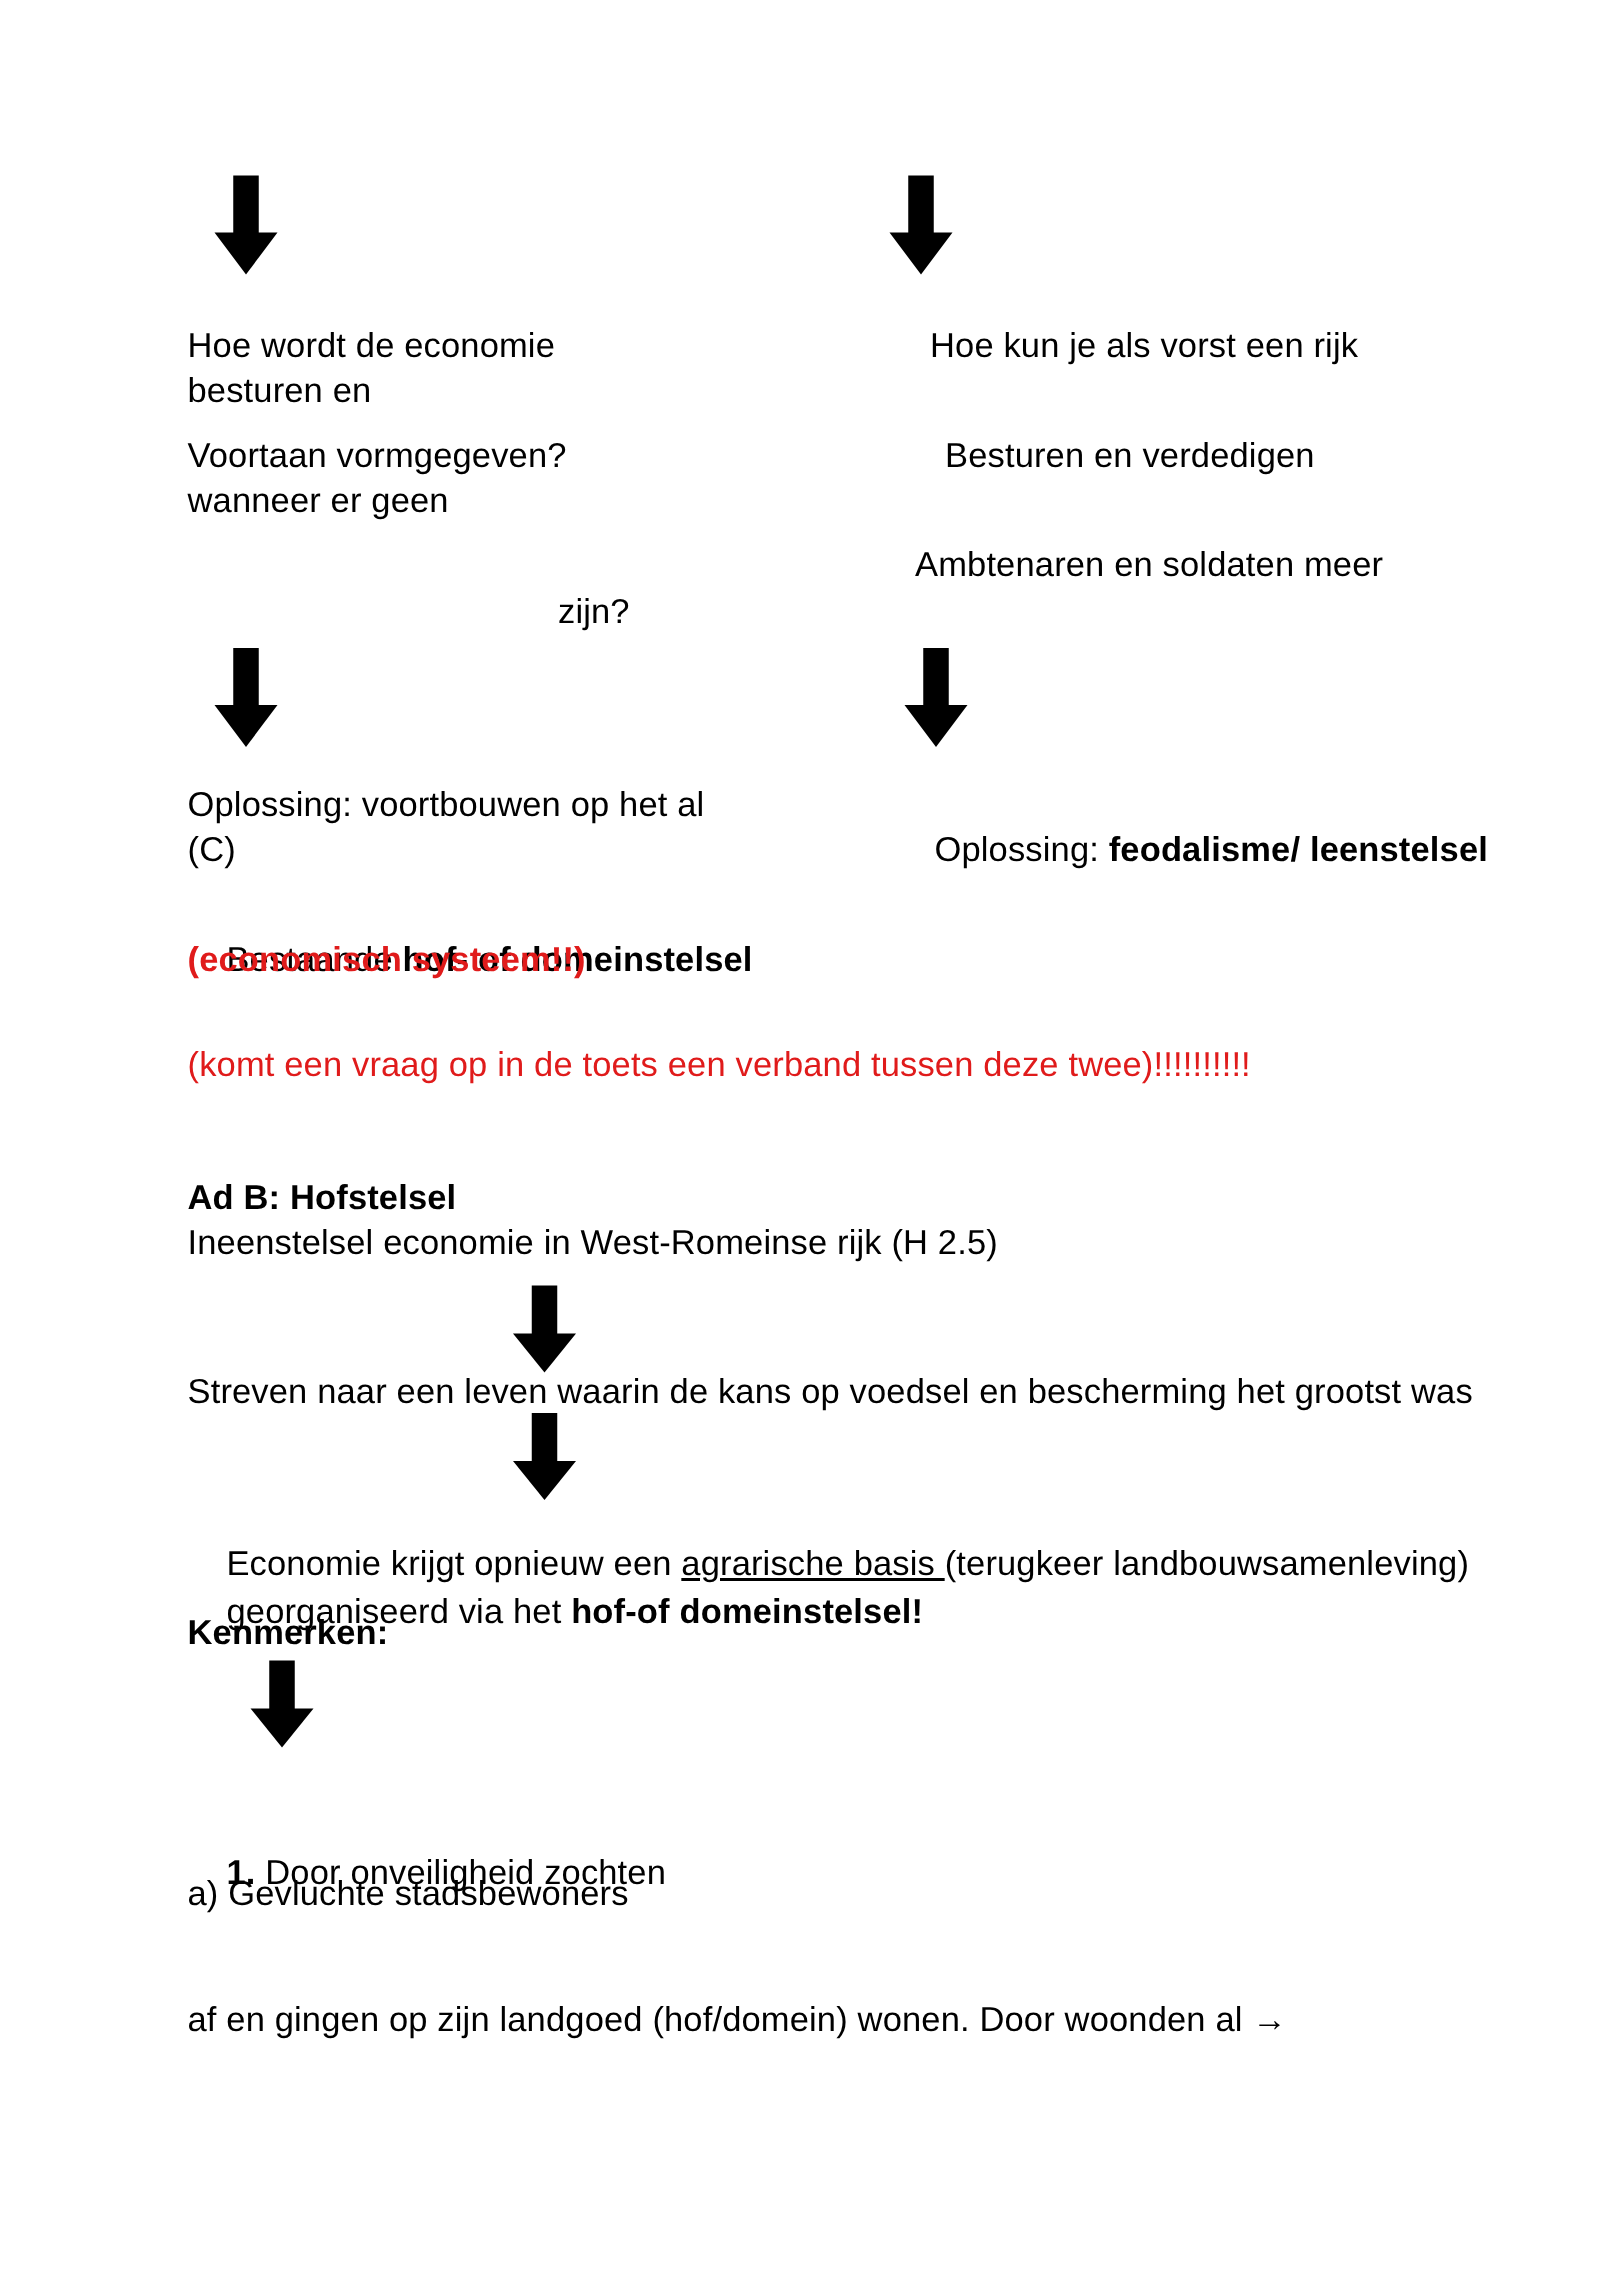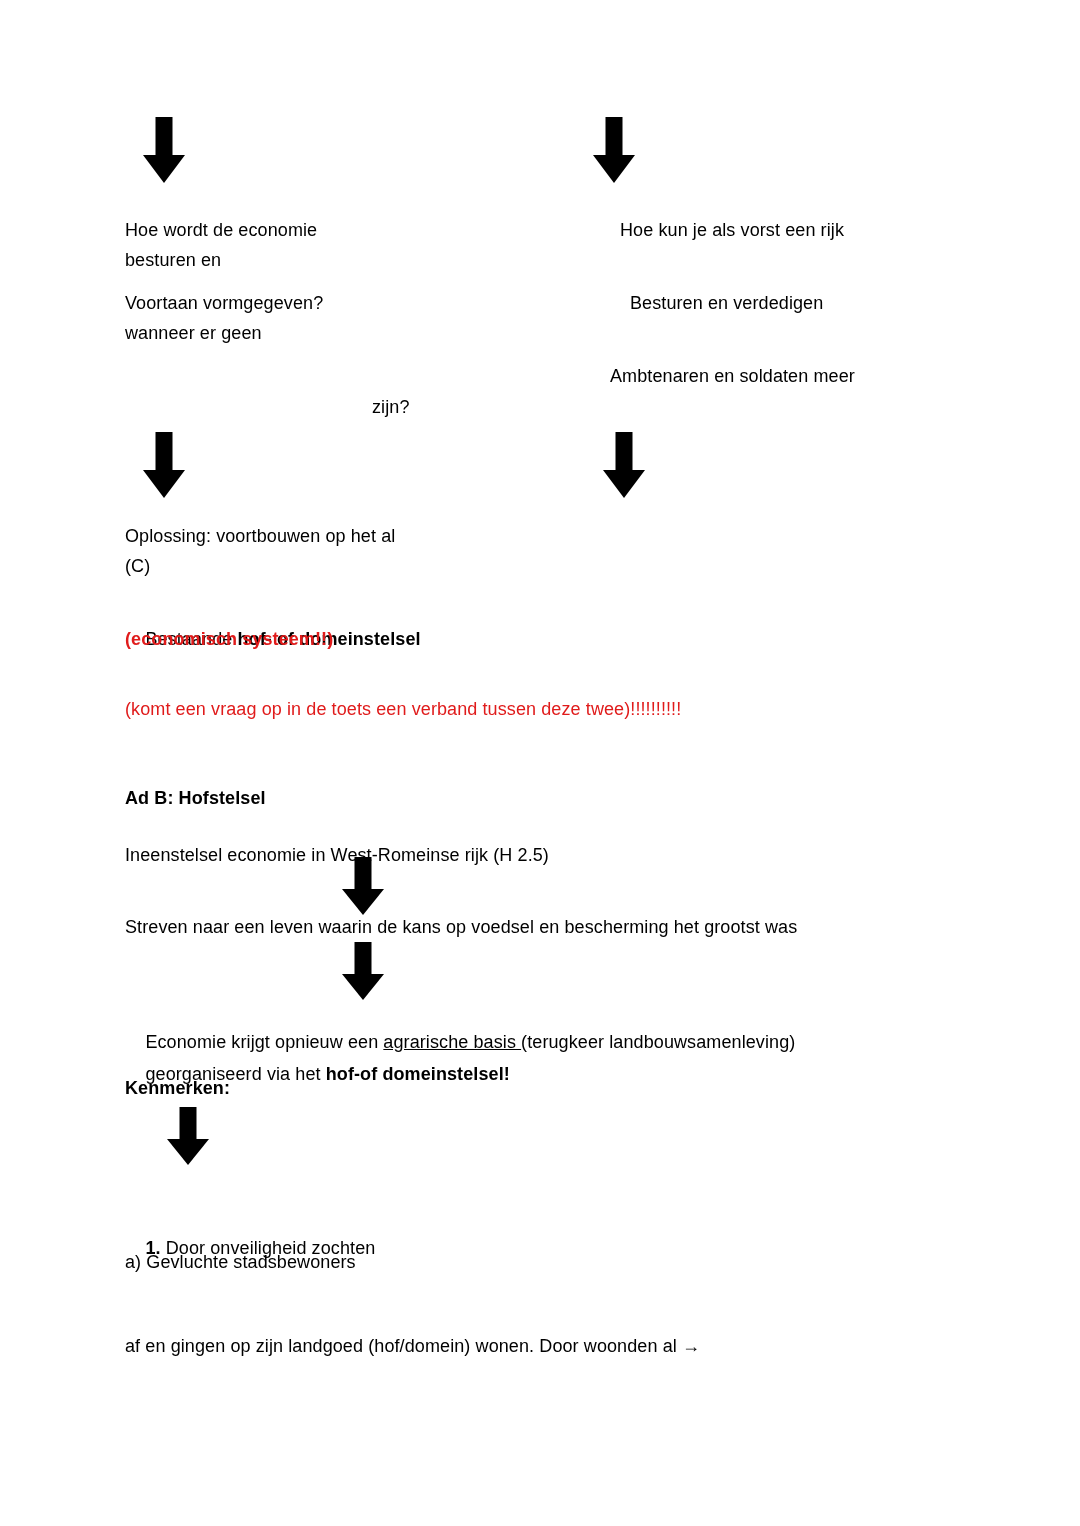--- a/index.html
+++ b/index.html
@@ -13,21 +13,21 @@
   }
   #page {
     position: relative;
     width: 1080px;
     height: 1526px;
     background: #ffffff;
     overflow: hidden;
   }
   .txt {
     position: absolute;
-    font-size: 18px;
+    font-size: 23px;
     line-height: 30px;
     color: #000000;
     white-space: pre-wrap;
     letter-spacing: 0.1px;
   }
   .bold { font-weight: bold; }
   .red  { color: #e01b1b; }
   .redbold { color: #e01b1b; font-weight: bold; }
   .uline { text-decoration: underline; }
 
@@ -96,26 +96,29 @@
   </div>
 
   <div class="txt" style="left:125px; top:521px; width:460px;">Oplossing: voortbouwen op het al</div>
   <div class="txt" style="left:125px; top:551px; width:460px;">(C)</div>
 
   <div class="txt" style="left:125px; top:594px; width:470px;">
     <span>Bestaande </span><span class="bold">hof- of domeinstelsel</span>
   </div>
   <div class="txt redbold" style="left:125px; top:624px; width:470px;">(economisch systeem!!)</div>
 
+  <div class="txt" style="left:597px; top:521px; width:450px;">
+    <span>Oplossing: </span><span class="bold">feodalisme/ leenstelsel</span>
+  </div>
 
   <div class="txt red" style="left:125px; top:694px; width:820px;">(komt een vraag op in de toets een verband tussen deze twee)!!!!!!!!!!</div>
 
   <div class="txt bold" style="left:125px; top:783px; width:500px;">Ad B: Hofstelsel</div>
 
-  <div class="txt" style="left:125px; top:840px; width:700px;">Ineenstelsel economie in West-Romeinse rijk (H 2.5)</div>
+  <div class="txt" style="left:125px; top:813px; width:700px;">Ineenstelsel economie in West-Romeinse rijk (H 2.5)</div>
 
   <div class="arrow" style="left:342px; top:857px; width:42px; height:58px;">
     <div class="shaft" style="width:17px; height:36px;"></div>
     <div class="head" style="top:32px; border-left-width:21px; border-right-width:21px; border-top-width:26px;"></div>
   </div>
 
   <div class="txt" style="left:125px; top:912px; width:880px;">Streven naar een leven waarin de kans op voedsel en bescherming het grootst was</div>
 
   <div class="arrow" style="left:342px; top:942px; width:42px; height:58px;">
     <div class="shaft" style="width:17px; height:36px;"></div>

